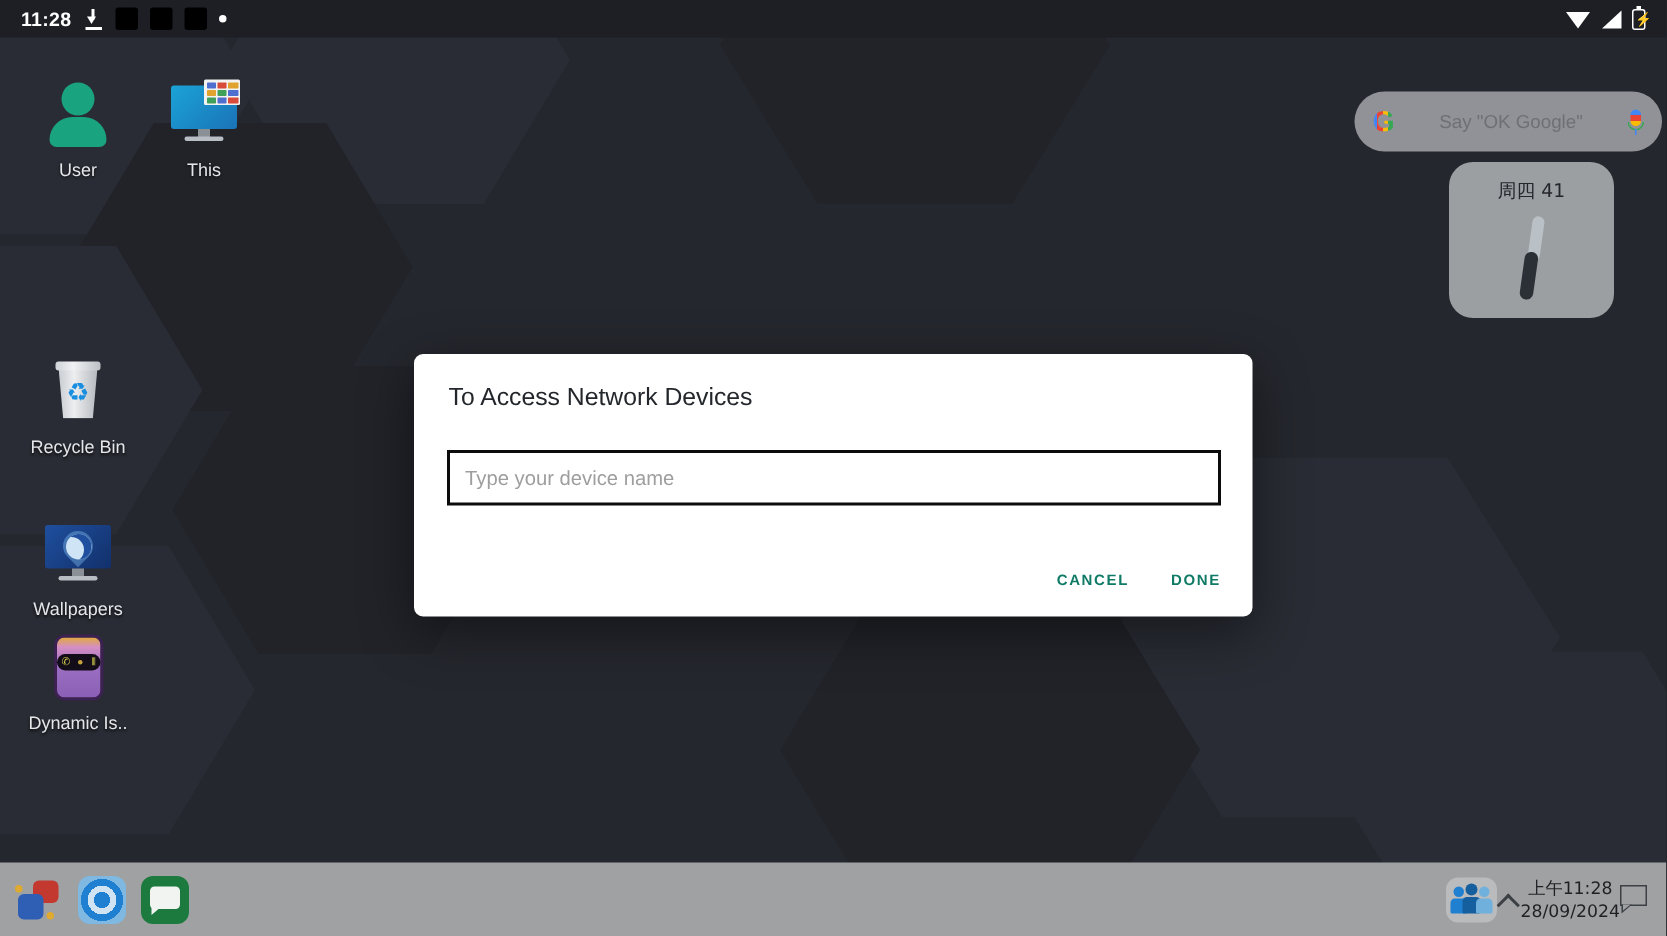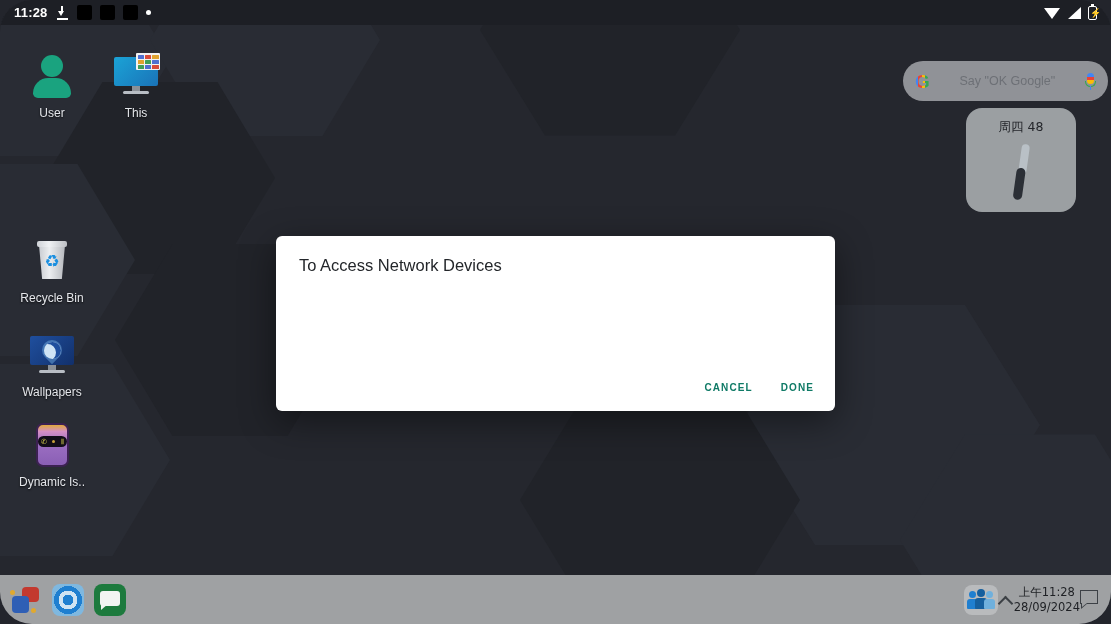--- a/index.html
+++ b/index.html
@@ -8,21 +8,20 @@
     overflow: hidden;
     font-family: "Liberation Sans", sans-serif;
     background: #23252c;
   }
 
   #screen {
     position: relative;
     width: 1111px; height: 624px;
     background: #25272e;
     overflow: hidden;
-    border-radius: 32px;
   }
 
   
   #wallpaper { position:absolute; inset:0; background:#25272e; }
   .hex {
     position: absolute;
     background: #2c2f38;
     clip-path: polygon(25% 2%, 75% 2%, 100% 50%, 75% 98%, 25% 98%, 0% 50%);
   }
   .hex.dark { background: #212329; }
@@ -375,21 +374,21 @@
 
   <div class="desk-icon" style="left:1px;  top:237px;">
     <span class="glyph ic-bin">
       <span class="can"></span>
         <span class="lid"></span>
         <span class="recy">♻</span>
     </span>
     <span class="lbl">Recycle Bin</span>
   </div>
 
-  <div class="desk-icon" style="left:1px;  top:331px;">
+  <div class="desk-icon" style="left:1px;  top:345px;">
     <span class="glyph monitor ic-wall">
       <span class="scr"></span>
         <span class="neck"></span>
         <span class="foot"></span>
       <span class="drop"></span>
         <span class="moon"></span>
     </span>
     <span class="lbl">Wallpapers</span>
   </div>
 
@@ -409,29 +408,32 @@
     <span class="g-logo">G</span>
     <span class="gtext">Say "OK Google"</span>
     <span class="mic">
       <span class="cap"></span>
         <span class="arc"></span>
         <span class="stem"></span>
     </span>
   </div>
 
   <div id="clock-widget">
-    <span class="wdate">周四 48</span>
+    <span class="wdate">周四 41</span>
     <span class="face">
       <span class="hand-min"></span>
       <span class="hand-hr"></span>
     </span>
   </div>
 
   <div id="dialog">
     <div class="title">To Access Network Devices</div>
+    <div class="field">
+      <input type="text" placeholder="Type your device name" style="">
+    </div>
     <div class="actions">
       <button>CANCEL</button>
       <button>DONE</button>
     </div>
   </div>
 
   <div id="taskbar">
     <div id="tb-left">
       <span class="tb-app tb-start">
         <span class="sq d1"></span>

